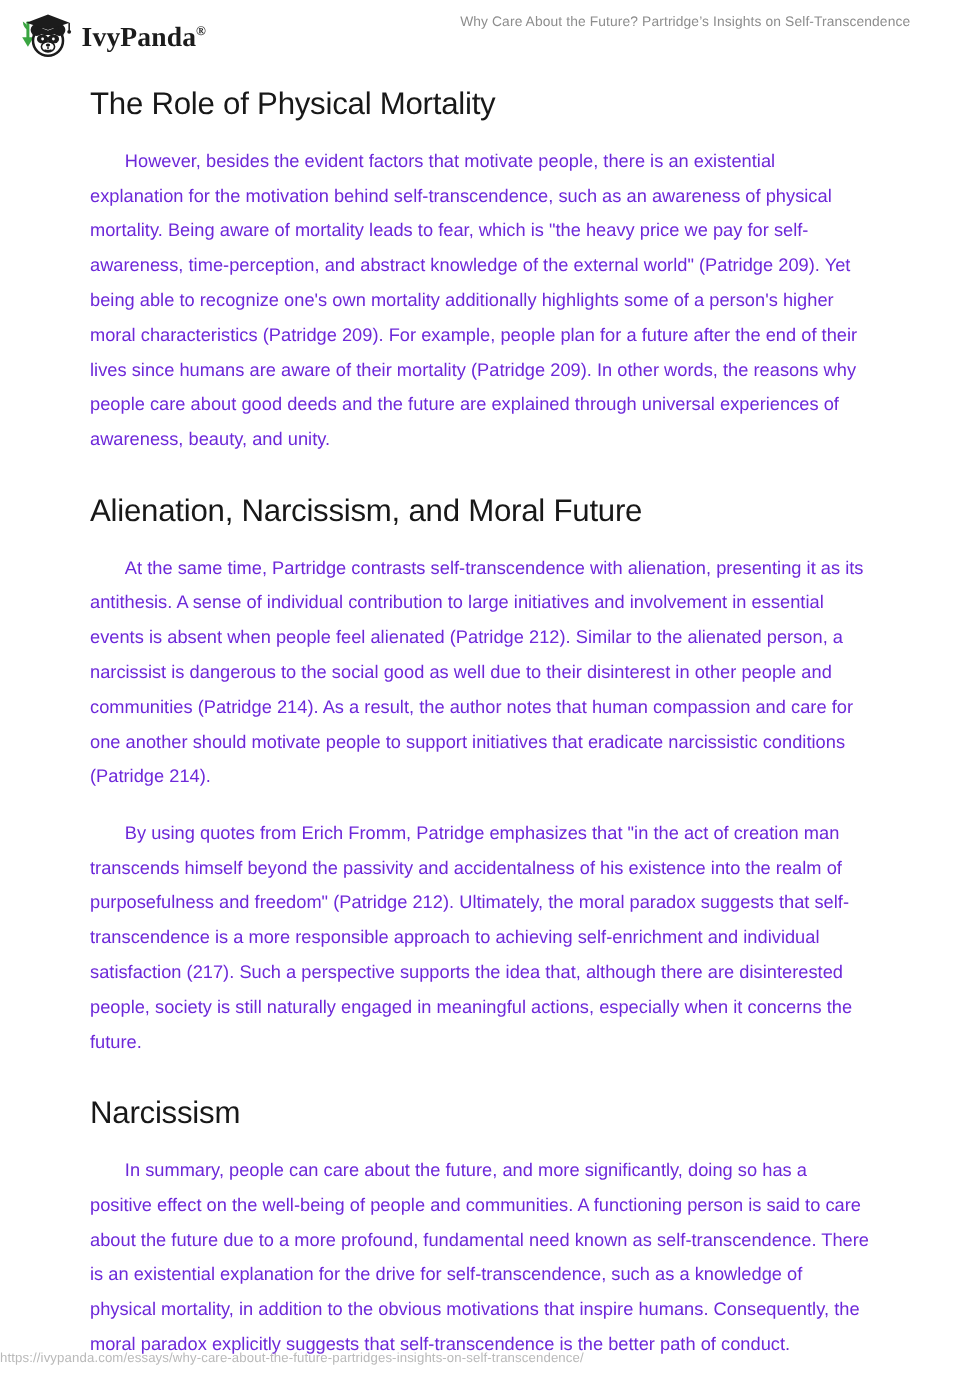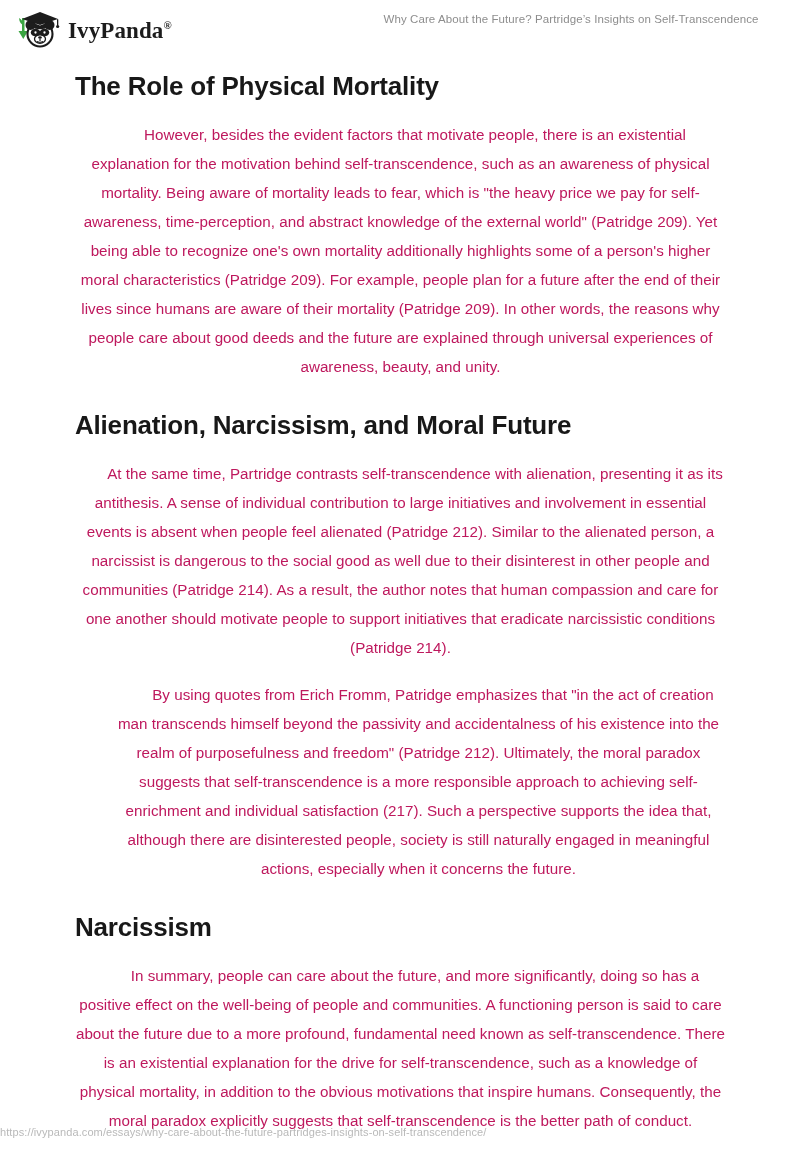--- a/index.html
+++ b/index.html
@@ -69,41 +69,39 @@
 
   
   .content {
     position: absolute;
     left: 75px;
     top: 72px;
     width: 651px;
   }
   h2.section-heading {
     font-size: 26px;
-    font-weight: 700;
+    font-weight: 400;
     line-height: 1.15;
     margin: 0 0 18px 0;
     color: #181818;
     letter-spacing: -0.2px;
   }
   .section + .section {
     margin-top: 30px;
   }
   p.para {
     font-size: 15.2px;
     line-height: 29px;
     margin: 0 0 0 0;
-    color: #be185d;
+    color: #6d28d9;
     text-indent: 29px;
     letter-spacing: 0.02px;
-    text-align: center;
   }
   p.para + p.para {
     margin-top: 18px;
-    margin-left: 36px;
   }
 
   
   .page-footer {
     position: absolute;
     left: 0;
     bottom: 22px;
     width: 800px;
   }
   .footer-url {

